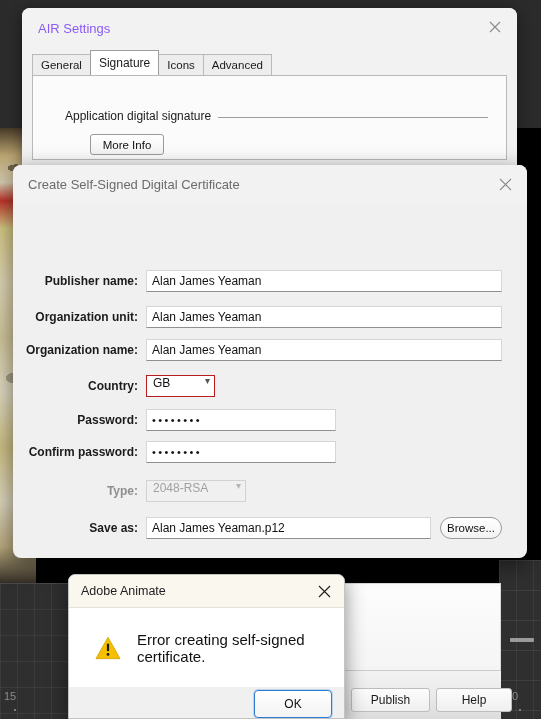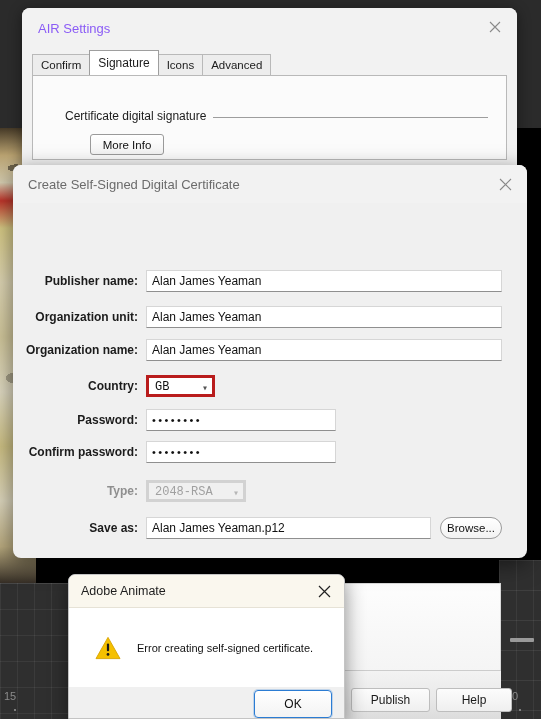--- a/index.html
+++ b/index.html
@@ -273,28 +273,28 @@
   }
   .pw-dots {
     font-size: 11px;
     letter-spacing: 2.4px;
     color: #111;
     font-family: "Liberation Sans", sans-serif;
   }
   .combo {
     height: 22px;
     background: #ffffff;
-    border: 3px solid #b91c1c;
+    border: 1px solid #b91c1c;
     font-size: 12px;
     color: #111;
     display: flex;
-    align-items: flex-end;
+    align-items: flex-start;
     padding: 0 4px 0 6px;
     justify-content: space-between;
-    font-family: Liberation Mono, monospace;
+    font-family: Liberation Sans, sans-serif;
   }
   .combo.disabled {
     background: #f0f0f0;
     border-color: #d2d2d2;
     color: #a0a0a0;
   }
   .chev { color: #555; font-size: 10px; line-height: 1; padding-left: 6px; }
   .combo.disabled .chev { color: #b6b6b6; }
 
   .browse-btn {
@@ -342,21 +342,21 @@
   .alert-content {
     position: relative;
     height: 79px;
     background: #ffffff;
     display: flex;
     align-items: center;
     padding-left: 26px;
   }
   .warn-icon { width: 26px; height: 24px; flex: 0 0 auto; }
   .alert-msg {
-    font-size: 11px;
+    font-size: 15px;
     color: #111111;
     padding-left: 16px;
     font-family: "Liberation Sans", sans-serif;
   }
   .alert-footer {
     position: relative;
     height: 32px;
     background: #f0f0f0;
   }
   .alert-ok {
@@ -404,29 +404,29 @@
     <div class="air-titlebar">
       <div class="air-title">AIR Settings</div>
       <div class="win-close">
         <svg width="12" height="12" viewBox="0 0 12 12" aria-hidden="true">
           <path d="M1 1 L11 11 M11 1 L1 11" stroke="#8a8a8a" stroke-width="1.1" fill="none"></path>
         </svg>
       </div>
     </div>
 
     <div class="tabs">
-      <div class="tab">Confirm</div>
+      <div class="tab">General</div>
       <div class="tab active">Signature</div>
       <div class="tab">Icons</div>
       <div class="tab">Advanced</div>
     </div>
 
     <div class="air-panel">
       <div class="group-rule"></div>
-      <div class="group-label">Certificate digital signature</div>
+      <div class="group-label">Application digital signature</div>
       <div class="more-info-btn">More Info</div>
     </div>
   </div>
 
   <div class="cert-dialog">
     <div class="cert-titlebar">
       <div class="cert-title">Create Self-Signed Digital Certificate</div>
       <div class="win-close">
         <svg width="13" height="13" viewBox="0 0 13 13" aria-hidden="true">
           <path d="M1 1 L12 12 M12 1 L1 12" stroke="#8a8a8a" stroke-width="1.1" fill="none"></path>

